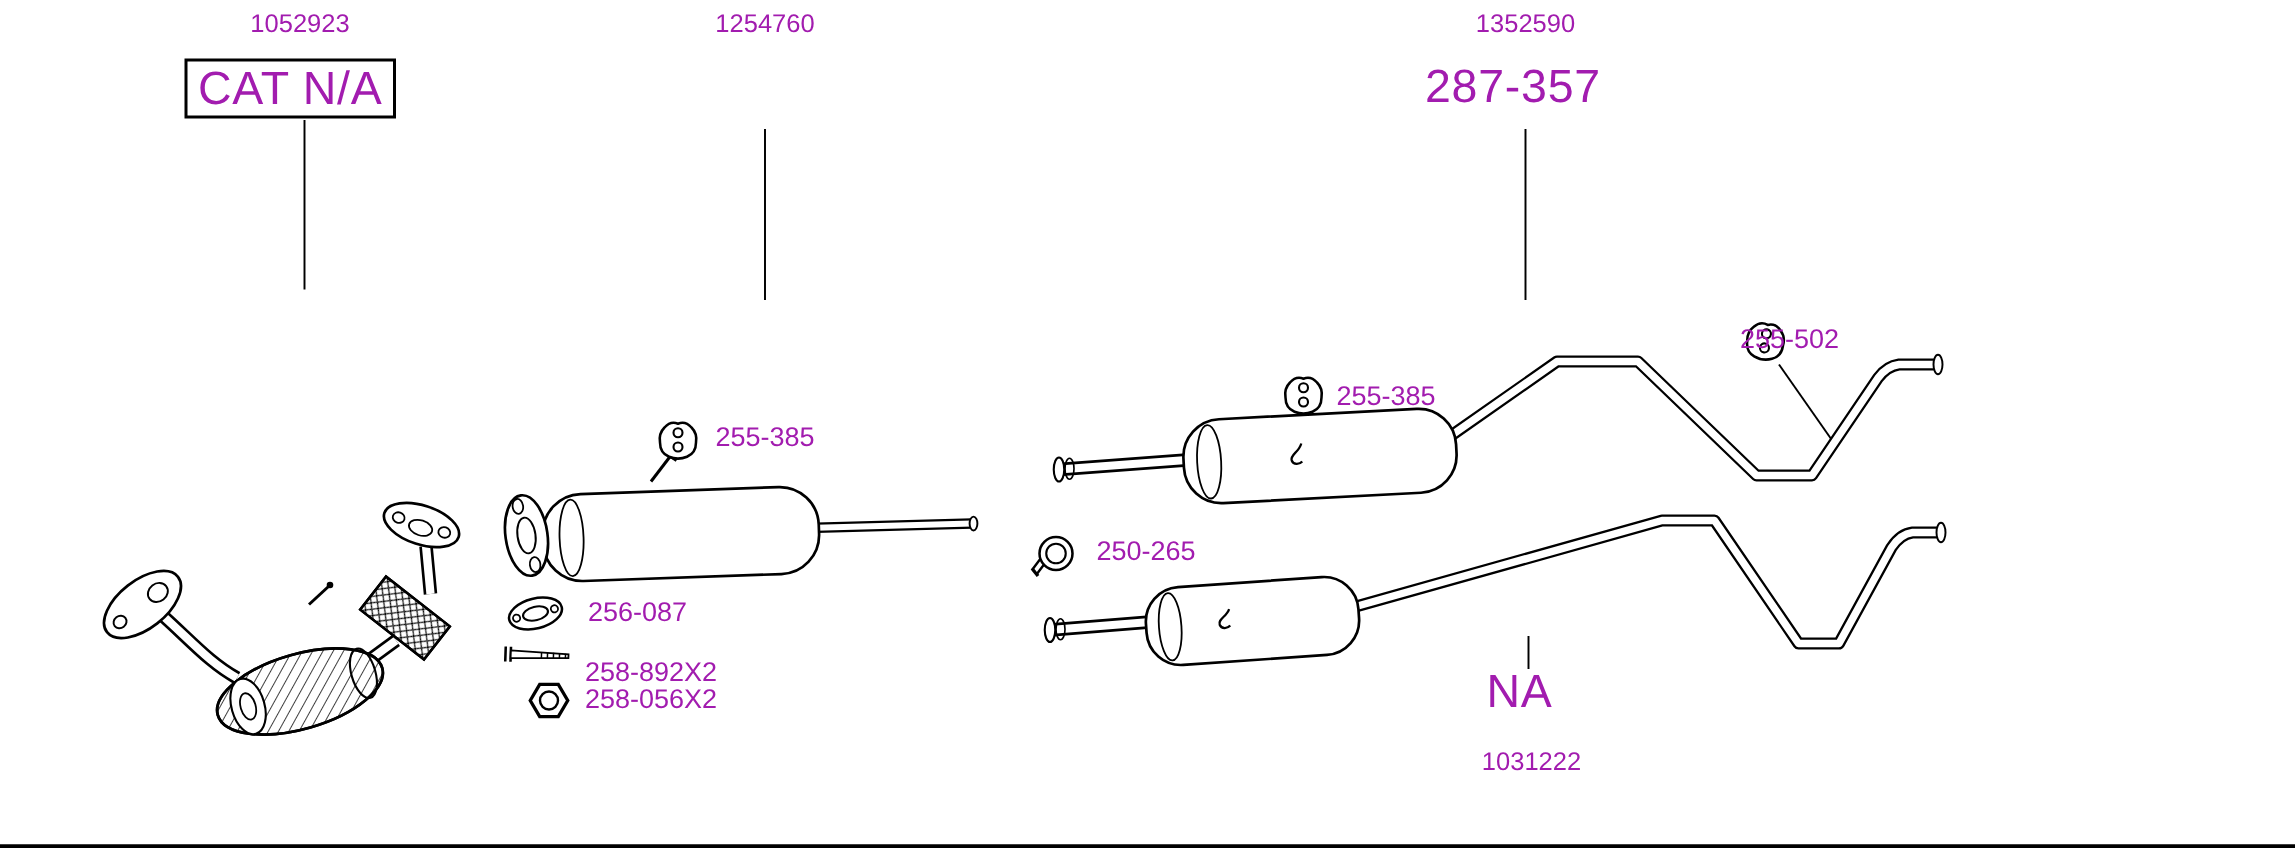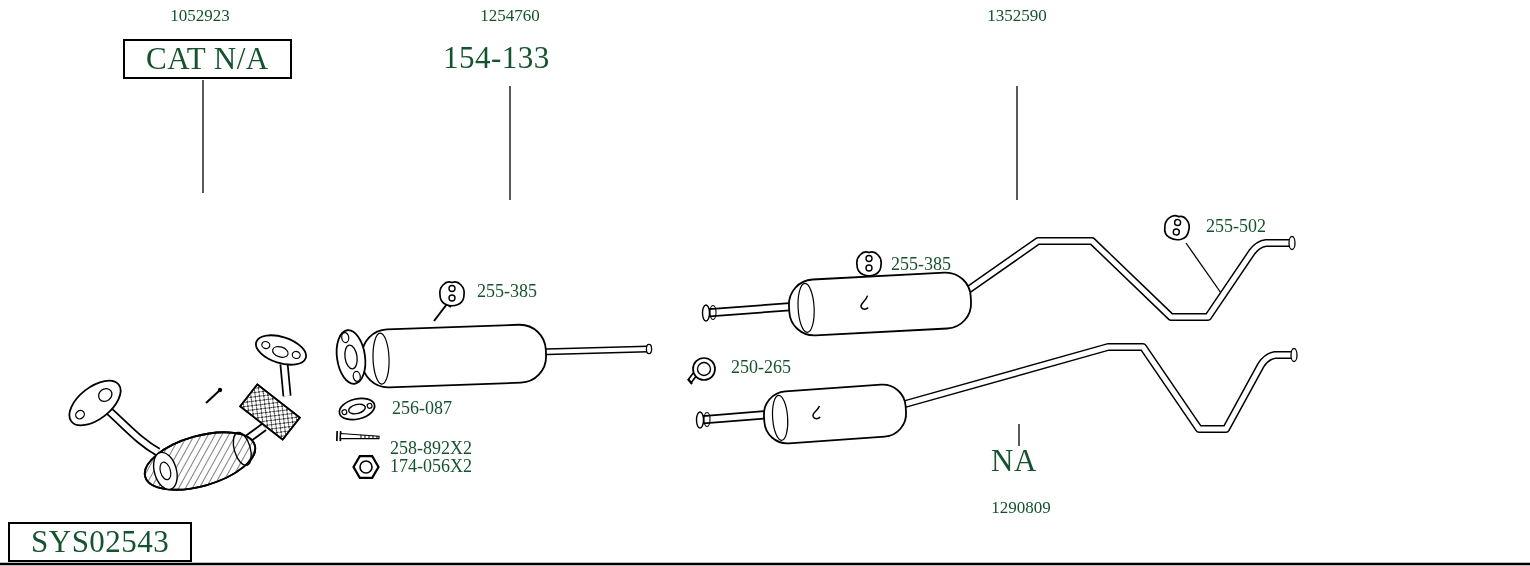--- a/index.html
+++ b/index.html
@@ -5,25 +5,25 @@
   html,body{margin:0;padding:0;background:#fff;}
   .canvas{
     position:relative;
     width:1530px;height:566px;
     background:#fff;
     font-family:"Liberation Sans", sans-serif;
     color:#000;
     overflow:hidden;
   }
   .canvas svg{position:absolute;left:0;top:0;}
-  .lbl{position:absolute;white-space:nowrap;color:#14532d;line-height:1.1;font-family:Liberation Serif, serif;}
+  .lbl{position:absolute;white-space:nowrap;color:#a21caf;line-height:1.1;}
   .ref{font-size:17px;text-align:center;}
   .part{font-size:18px;}
   .big{font-size:31px;letter-spacing:0.5px;}
-  .boxed{border:2px solid #000;padding:1px 21px;}
+  .boxed{border:2px solid #000;padding:1px 7px;}
 </style>
 </head>
 <body>
 
 <div class="canvas">
 
   <svg width="1530" height="566" viewBox="0 0 1530 566">
     <defs>
       <pattern id="hatch" patternUnits="userSpaceOnUse" width="6" height="6" patternTransform="rotate(45)">
         <line x1="0" y1="0" x2="0" y2="6" stroke="#000" stroke-width="1"></line>
@@ -170,29 +170,28 @@
     <use href="#bolt" transform="translate(337,436) rotate(2)"></use>
     <use href="#nut" transform="translate(366,467)"></use>
 
     <line x1="0" y1="564" x2="1530" y2="564" stroke="#000" stroke-width="2.5"></line>
   </svg>
 
   <div class="lbl ref" style="left:152px;top:7px;width:96px;">1052923</div>
   <div class="lbl big boxed" style="left:123px;top:39px;">CAT N/A</div>
 
   <div class="lbl ref" style="left:462px;top:7px;width:96px;">1254760</div>
-  <div class="lbl big" style="left:443px;top:41px;">154-133</div>
 
   <div class="lbl ref" style="left:969px;top:7px;width:96px;">1352590</div>
+  <div class="lbl big" style="left:950px;top:41px;">287-357</div>
 
   <div class="lbl part" style="left:477px;top:282px;">255-385</div>
   <div class="lbl part" style="left:392px;top:399px;">256-087</div>
   <div class="lbl part" style="left:390px;top:425px;margin-top:14px;">258-892X2</div>
-  <div class="lbl part" style="left:390px;top:457px;">174-056X2</div>
+  <div class="lbl part" style="left:390px;top:457px;">258-056X2</div>
   <div class="lbl part" style="left:891px;top:255px;">255-385</div>
-  <div class="lbl part" style="left:1206px;top:217px;text-align:center;">255-502</div>
+  <div class="lbl part" style="left:1160px;top:217px;text-align:center;">255-502</div>
   <div class="lbl part" style="left:731px;top:358px;">250-265</div>
 
   <div class="lbl big" style="left:991px;top:444px;">NA</div>
-  <div class="lbl ref" style="left:973px;top:499px;width:96px;">1290809</div>
+  <div class="lbl ref" style="left:973px;top:499px;width:96px;">1031222</div>
 
-  <div class="lbl big boxed" style="left:8px;top:522px;">SYS02543</div>
 </div>
 
 </body></html>

